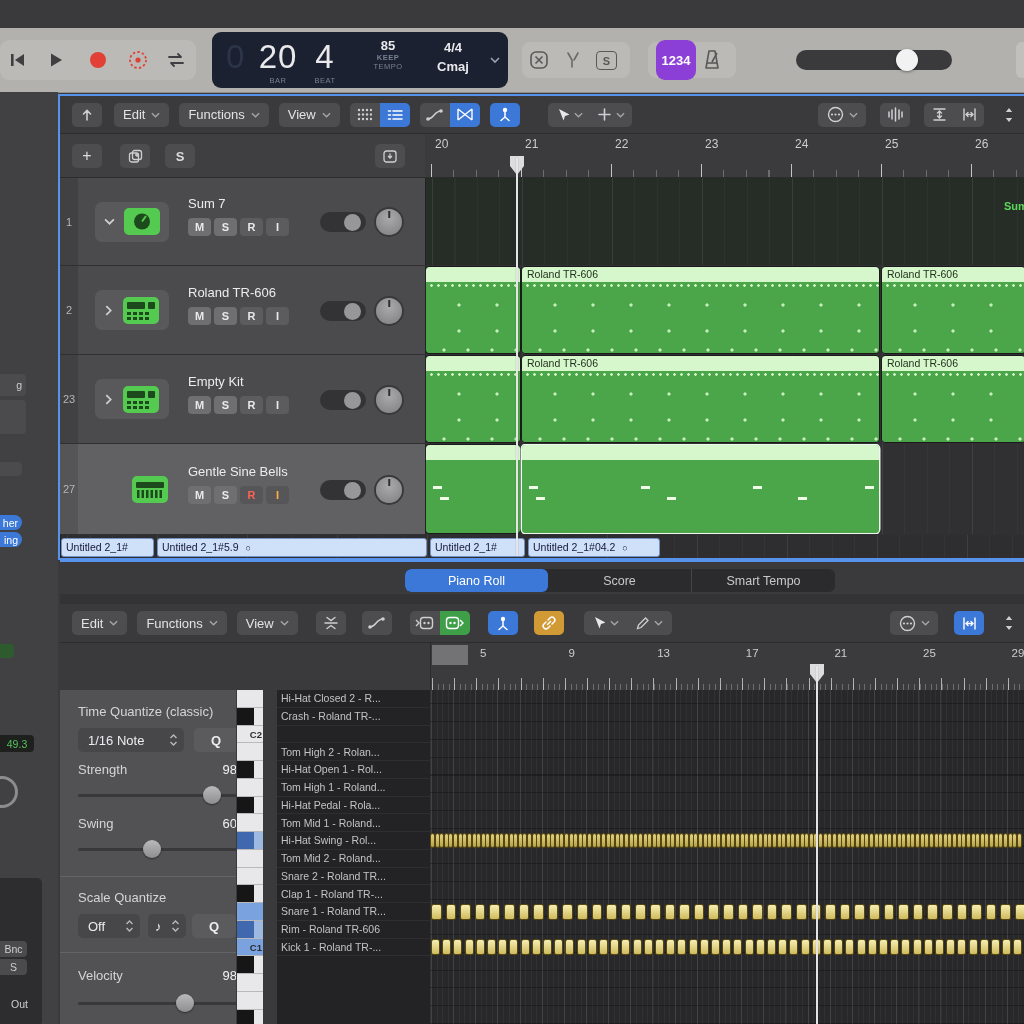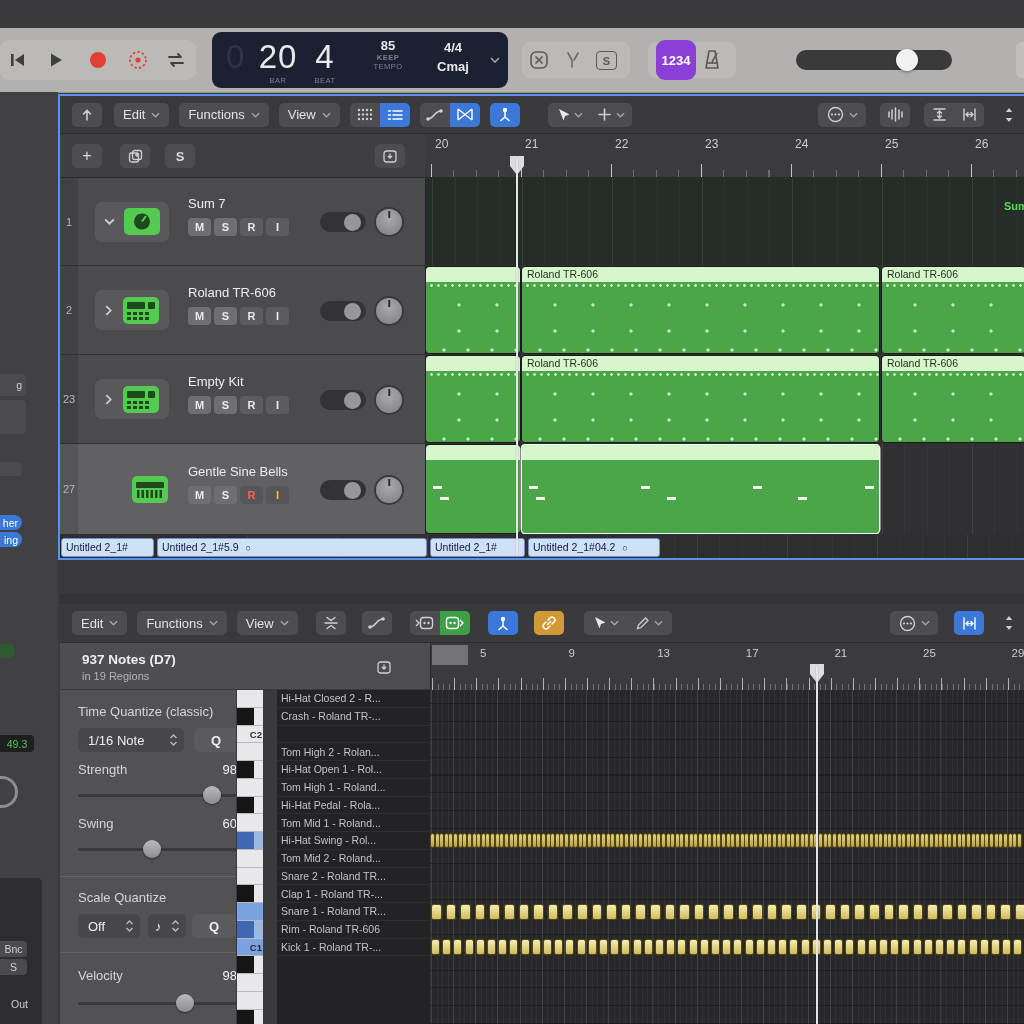--- a/index.html
+++ b/index.html
@@ -633,20 +633,33 @@
               <div class="aregion" style="left: 467px; width: 132px;"><span>Untitled 2_1#04.2</span><span class="loopc">○</span></div>
             </div>
         </div>
       </div>
 
       <div class="ph-marker" style="left:450px;top:60px"></div>
       <div class="ph-line" style="left:456px;top:62px;height:398px"></div>
     </div>
   </div>
 
+  <div class="tabbar">
+    <div class="tabgroup">
+        <div class="tab on">
+          <span>Piano Roll</span>
+        </div>
+        <div class="tab">
+          <span>Score</span>
+        </div>
+        <div class="tab">
+          <span>Smart Tempo</span>
+        </div>
+      </div>
+  </div>
   <div class="prgap"></div>
 
   <div class="pr-toolbar">
     <div style="display:flex;margin-left:12px">
         <div class="menu-btn">
           <span>Edit</span>
           <svg class="chev" viewBox="0 0 10 6">
             <path d="M1 1l4 4 4-4" fill="none" stroke="currentColor" stroke-width="1.5"></path>
           </svg>
         </div>
@@ -741,30 +754,20 @@
           <path d="M2 2v11M13 2v11M4.5 7.5h6M6 5.5l-2 2 2 2M9 5.5l2 2-2 2" fill="none" stroke="#fff" stroke-width="1.4" stroke-linecap="round"></path>
         </svg>
     </div>
     <div class="tbtn" style="margin:0 0 0 4px">
       <svg width="12" height="16" viewBox="0 0 12 16">
           <path d="M6 1l3.2 4H2.8zM6 15l3.2-4H2.8z" fill="#cfcfd1"></path>
         </svg>
     </div>
   </div>
 
-  <div class="pr-headleft">
-    <div class="pr-title">937 Notes (D7)</div>
-    <div class="pr-sub">in 19 Regions</div>
-    <div class="dbtn abs" style="left:310px;top:11px;width:28px;height:26px">
-      <svg width="16" height="15" viewBox="0 0 16 15">
-          <rect x="2" y="2" width="12" height="11" rx="2.5" fill="none" stroke="#cfcfd1" stroke-width="1.3"></rect>
-          <path d="M8 4.5v4M6 7l2 2 2-2" fill="none" stroke="#cfcfd1" stroke-width="1.3"></path>
-        </svg>
-    </div>
-  </div>
   <div class="pr-ruler">
     <div class="scrollbox"></div>
   <span class="rnum" style="left: 49px;">5</span>
       <span class="rnum" style="left: 137.6px;">9</span>
       <span class="rnum" style="left: 226.2px;">13</span>
       <span class="rnum" style="left: 314.8px;">17</span>
       <span class="rnum" style="left: 403.4px;">21</span>
       <span class="rnum" style="left: 492px;">25</span>
       <span class="rnum" style="left: 580.6px;">29</span>
     </div>

